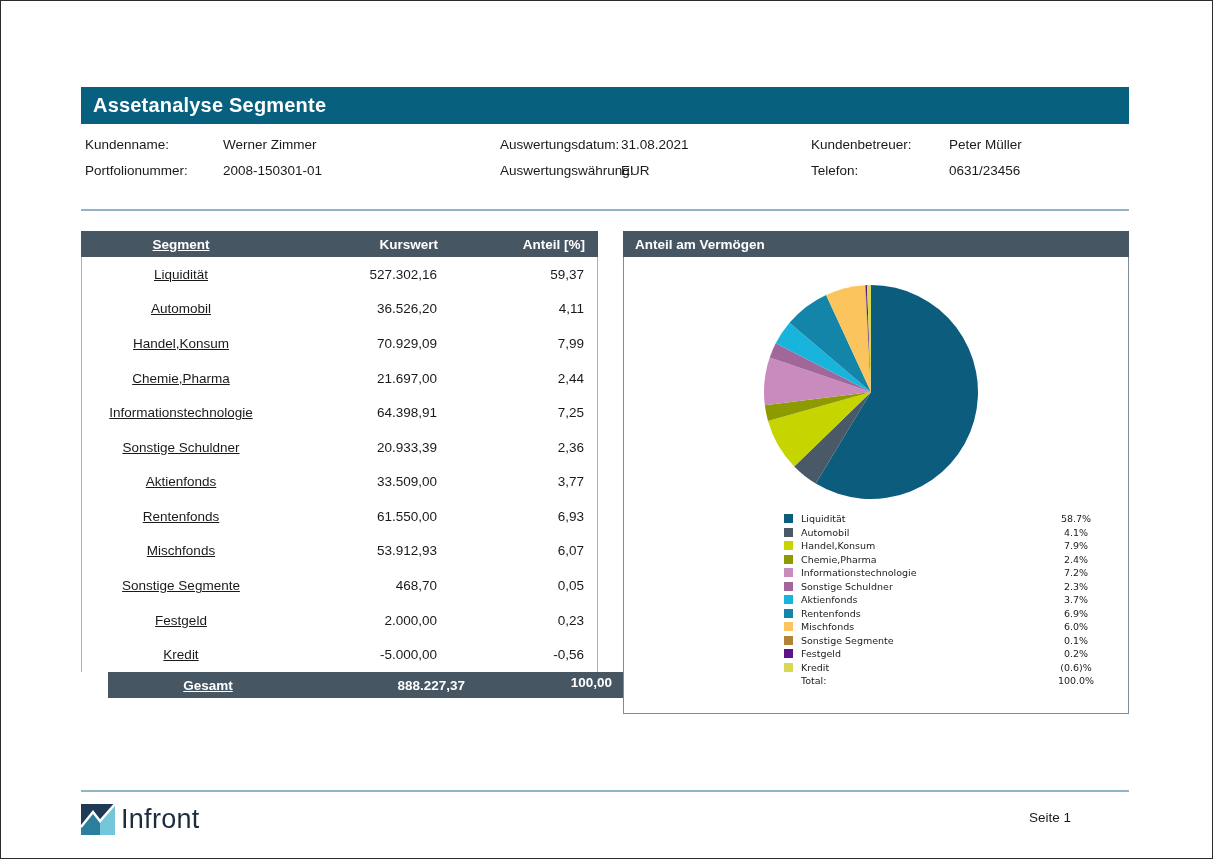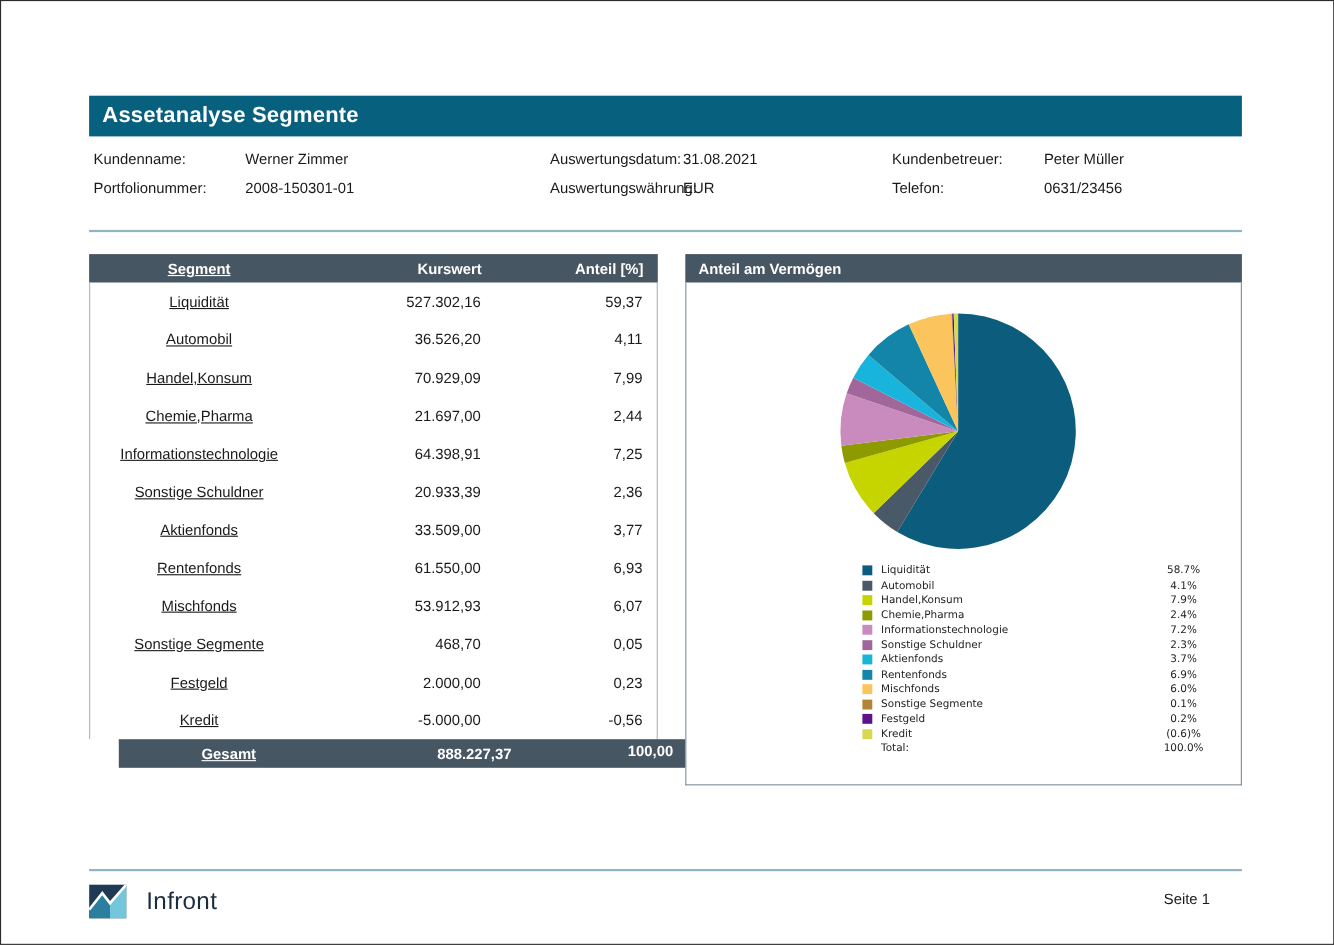--- a/index.html
+++ b/index.html
@@ -60,22 +60,22 @@
   
   .legend { position:absolute; left:160px; top:255px; width:322px; font-family:"DejaVu Sans", sans-serif; font-size:9.5px; color:#222; }
   .lg-row { height:13.5px; display:flex; align-items:center; position:relative; }
   .lg-swatch { width:9px; height:9px; margin-right:8px; flex:none; }
   .lg-label { flex:1; white-space:nowrap; }
   .lg-pct { width:60px; text-align:center; white-space:nowrap; }
   .lg-row.total .lg-swatch { visibility:hidden; }
   
   .brand { position:absolute; left:80px; top:801px; height:34px; display:flex; align-items:center; }
   .brand-logo { width:34px; height:31px; display:block; }
-  .brand-name { margin-left:18px; font-size:22px; color:#1C2C3F; letter-spacing:0.3px; font-weight:500; }
-  .page-num { position:absolute; top:809px; left:1028px; width:100px; text-align:center; font-size:13.5px; }
+  .brand-name { margin-left:6px; font-size:27px; color:#1C2C3F; letter-spacing:0.3px; font-weight:500; }
+  .page-num { position:absolute; top:809px; left:1028px; width:100px; text-align:left; font-size:13.5px; }
 </style>
 </head>
 <body>
 
 <div class="page">
 
   <div class="title-bar">Assetanalyse Segmente</div>
 
   <div class="info-row r1">
     <span class="fld lab1">Kundenname:</span>

